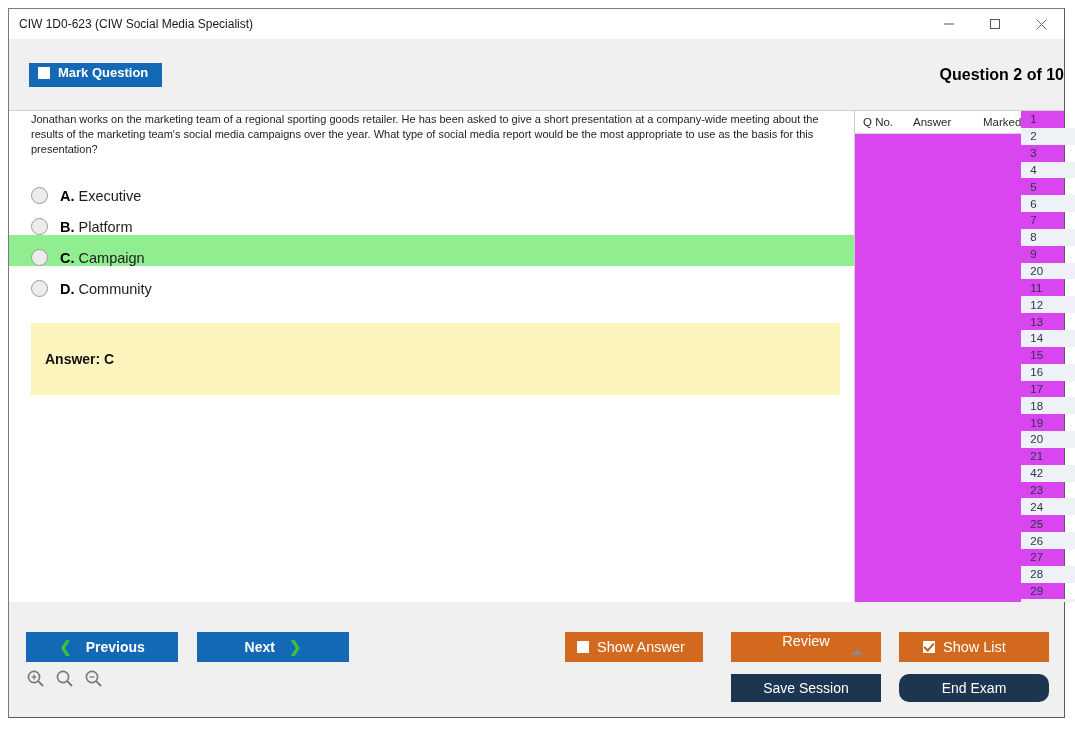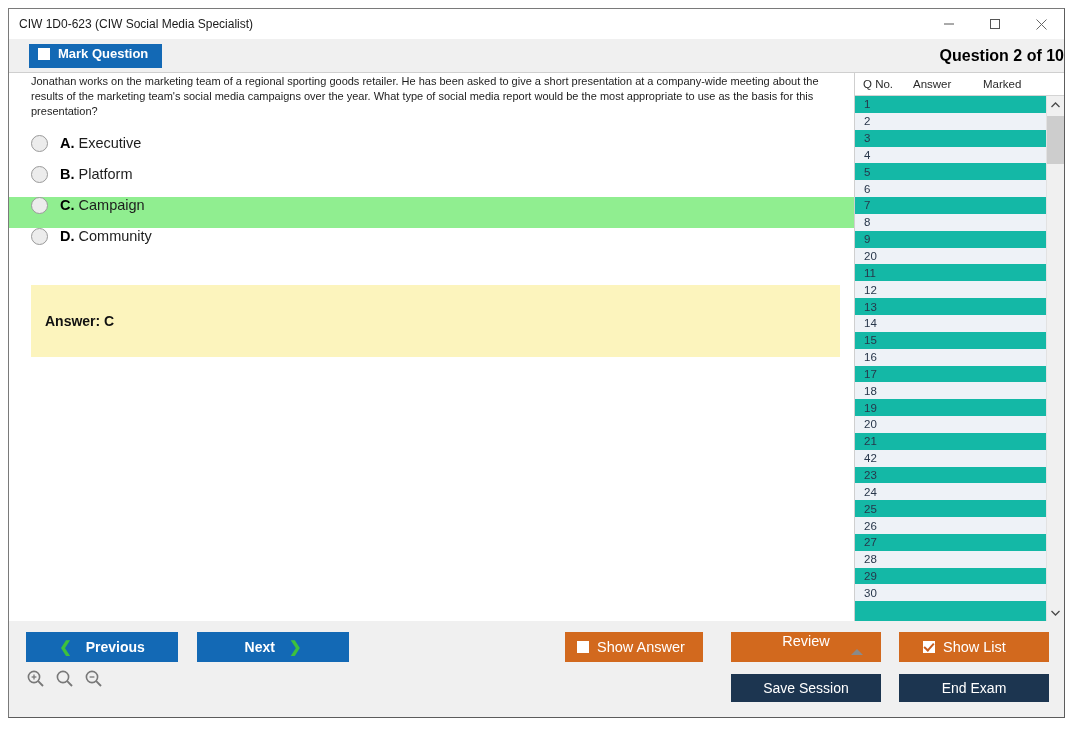--- a/index.html
+++ b/index.html
@@ -18,20 +18,21 @@
     top: 8px;
     width: 1057px;
     height: 710px;
     background: #f0f0f0;
     border: 1px solid #7a7a7a;
     border-right-color: #5c5c5c;
     border-bottom-color: #5c5c5c;
     box-sizing: border-box;
     display: flex;
     flex-direction: column;
+    gap: 19px;
   }
 
   
   .titlebar {
     height: 30px;
     background: #ffffff;
     display: flex;
     align-items: center;
     flex: 0 0 auto;
   }
@@ -129,21 +130,21 @@
     line-height: 1.38;
     color: #1d1d1d;
   }
 
   .options {
     margin-top: 15px;
   }
   .option-row {
     height: 31px;
     display: flex;
-    align-items: flex-start;
+    align-items: flex-end;
     padding-left: 22px;
     cursor: pointer;
   }
   .option-row.correct { background: #90ee90; }
   .radio {
     width: 15px;
     height: 15px;
     border-radius: 50%;
     border: 1px solid #9a9a9a;
     background: #ececec;
@@ -167,24 +168,23 @@
   }
   .answer-text {
     font-size: 14px;
     font-weight: bold;
     color: #111111;
   }
 
   
   .list-pane {
     flex: 1 1 auto;
-    background: #14b8a6;
+    background: #d946ef;
     border-left: 1px solid #cfcfcf;
     display: flex;
-    flex-direction: column;
     min-width: 0;
   }
   .list-head {
     height: 22px;
     display: flex;
     align-items: center;
     font-size: 11.5px;
     color: #2a2a2a;
     background: #ffffff;
     border-bottom: 1px solid #d4d4d4;
@@ -568,21 +568,21 @@
 
     <button class="btn btn-orange" style="left:890px; top:11px; width:150px; padding-left:24px;">
       <span class="chk-box checked"></span>
       <span>Show List</span>
     </button>
 
     <button class="btn btn-navy" style="left:722px; top:53px; width:150px;">
       <span>Save Session</span>
     </button>
 
-    <button class="btn btn-navy" style="left:890px; top:53px; width:150px;">
+    <button class="btn btn-navy" style="left:890px; top:53px; width:150px;border-radius:10px;">
       <span>End Exam</span>
     </button>
 
     <div class="zoom-tools">
       <span>
         <svg width="19" height="19" viewBox="0 0 19 19">
             <circle cx="8" cy="8" r="5.6" fill="none" stroke="#787878" stroke-width="1.6"></circle>
             <line x1="12.2" y1="12.2" x2="17" y2="17" stroke="#787878" stroke-width="1.9"></line>
             <line x1="5.6" y1="8" x2="10.4" y2="8" stroke="#787878" stroke-width="1.3"></line>
             <line x1="8" y1="5.6" x2="8" y2="10.4" stroke="#787878" stroke-width="1.3"></line>

